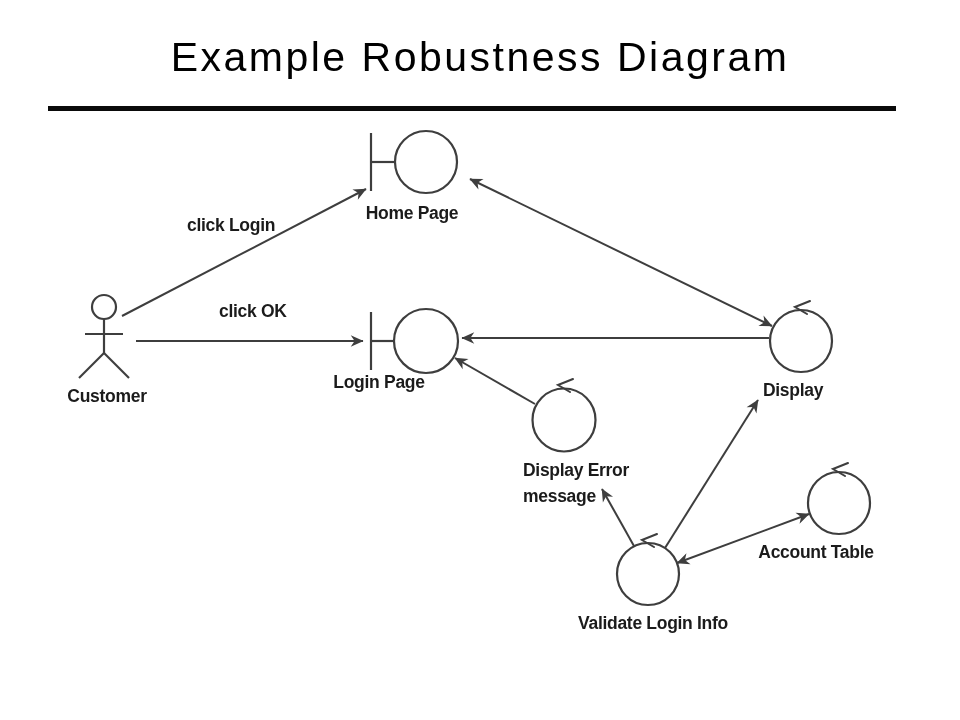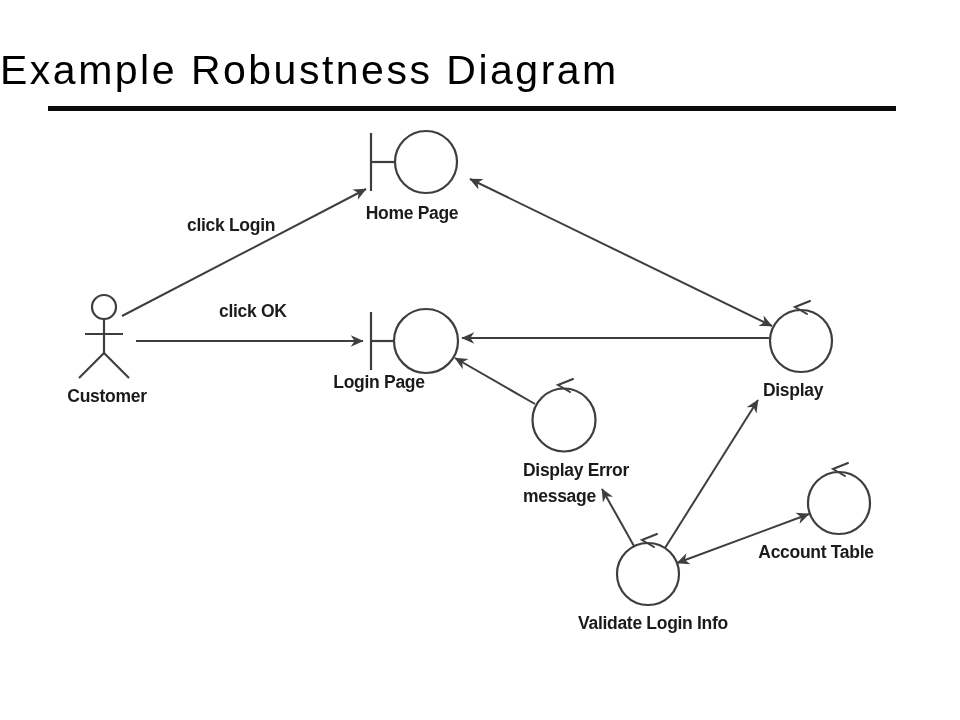--- a/index.html
+++ b/index.html
@@ -1,22 +1,22 @@
 <!DOCTYPE html>
 <html><head>
 <meta charset="utf-8">
 <style>
   html,body{margin:0;padding:0;background:#fff;}
   .slide{
     position:relative;width:960px;height:720px;background:#ffffff;overflow:hidden;
     font-family:"Liberation Sans",sans-serif;
   }
   .title{
-    position:absolute;top:46px;left:0;width:100%;margin:0;
-    text-align:left;font-size:41px;font-weight:400;letter-spacing:2.5px;
+    position:absolute;top:33px;left:0;width:100%;margin:0;
+    text-align:center;font-size:41px;font-weight:400;letter-spacing:2.5px;
     color:#000;line-height:48px;white-space:nowrap;
   }
   .title-rule{
     position:absolute;left:48px;top:106px;width:848px;height:5px;background:#0a0a0a;
   }
   svg.diagram{position:absolute;left:0;top:0;width:960px;height:720px;}
   .shape{stroke:#3e3e3e;stroke-width:2.2;fill:none;}
   .shape-filled{stroke:#3e3e3e;stroke-width:2.2;fill:#ffffff;}
   .edge{stroke:#3e3e3e;stroke-width:2;fill:none;}
   .ctrlv{stroke:#3e3e3e;stroke-width:2;fill:none;stroke-linecap:round;}

